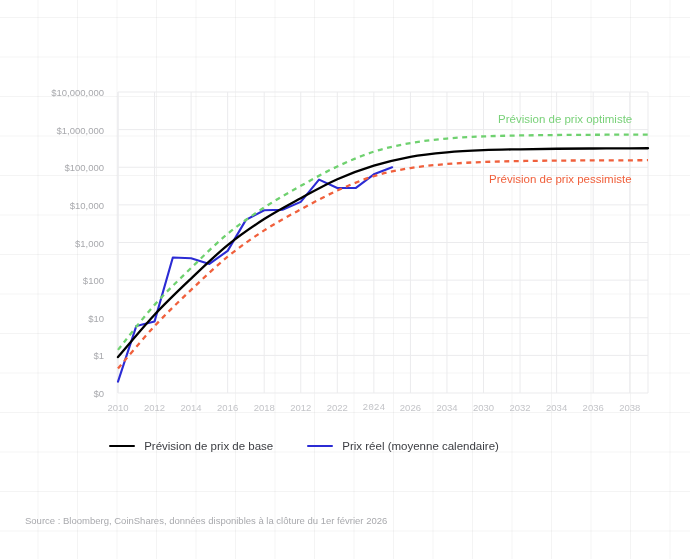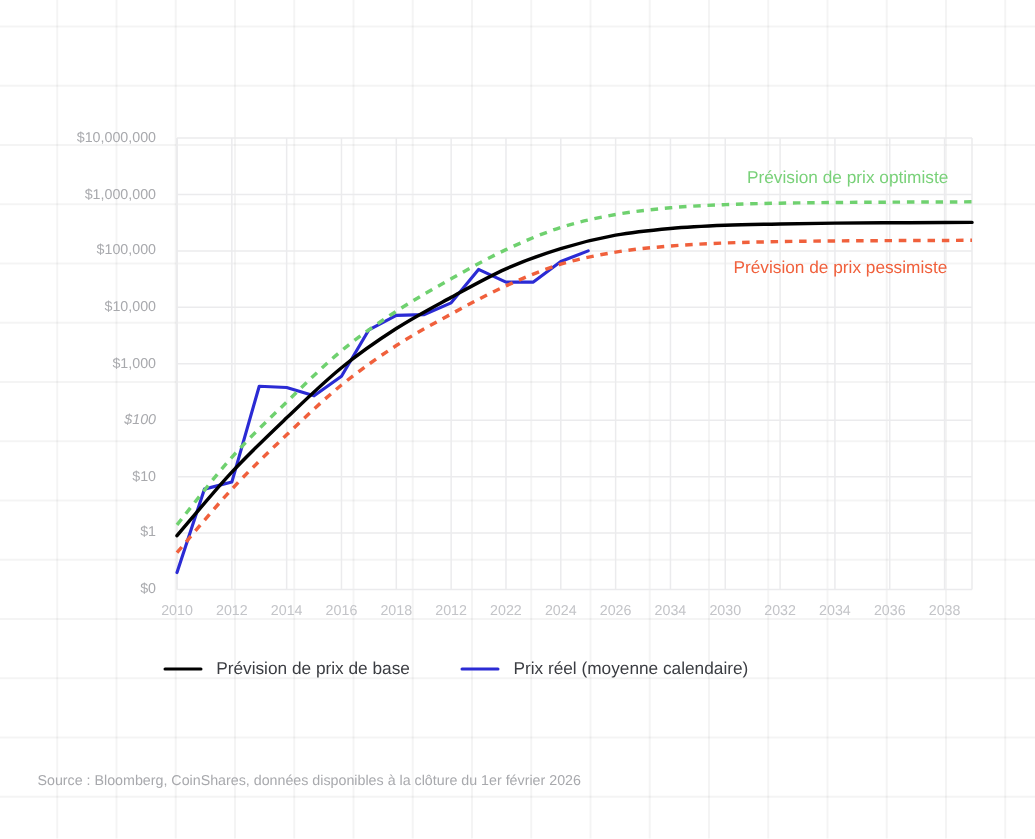--- a/index.html
+++ b/index.html
@@ -135,34 +135,34 @@
           <path d="M118,349.8769326576063 C124.0919540229885,342.3751683203493 142.36781609195404,318.51225223772616 154.55172413793105,304.8663466340645 C166.73563218390805,291.2204410304028 178.91954022988506,279.84099691912326 191.10344827586206,268.00149903563624 C203.28735632183907,256.16200115214923 215.47126436781608,243.90784035241518 227.65517241379308,233.82935933314243 C239.8390804597701,223.7508783138697 252.02298850574712,215.52405079790455 264.2068965517241,207.53061291999973 C276.39080459770116,199.5371750420949 288.57471264367814,192.71504211529788 300.7586206896552,185.86873206571352 C312.9425287356322,179.02242201612916 325.1264367816092,172.15810333634616 337.31034482758616,166.45275262249356 C349.49425287356314,160.74740190864097 361.6781609195402,155.53873771181236 373.8620689655172,151.63662778259797 C386.04597701149424,147.73451785338358 398.2298850574712,145.22519405394107 410.41379310344826,143.04009304720717 C422.5977011494253,140.85499204047326 434.78160919540227,139.6302606791895 446.9655172413793,138.5260217421945 C459.14942528735634,137.4217828051995 471.3333333333333,136.92679867485901 483.51724137931035,136.4146594252372 C495.7011494252874,135.9025201756154 507.8850574712644,135.69015201170754 520.0689655172414,135.45318624446358 C532.2528735632184,135.21622047721962 544.4367816091954,135.1071496311895 556.6206896551723,134.99286482177354 C568.8045977011493,134.8785800123576 580.9885057471265,134.8236317137706 593.1724137931035,134.76747738796786 C605.3563218390805,134.71132306216512 620.5862068965516,134.69299234076482 629.7241379310344,134.65593886695717 C638.8620689655172,134.61888539314953 644.9540229885057,134.56362026542786 648,134.545156545122" fill="none" stroke="#6fd16f" stroke-width="2.3" stroke-linecap="butt" stroke-linejoin="round" stroke-dasharray="5,4.5"></path>
           <path d="M118,368.4228791692027 C124.0919540229885,361.3685758417215 142.36781609195404,339.185230097886 154.55172413793105,326.0970592043154 C166.73563218390805,313.00888831074485 178.91954022988506,301.4641561003685 191.10344827586206,289.89385380777907 C203.28735632183907,278.32355151518965 215.47126436781608,266.59480457746946 227.65517241379308,256.675245448779 C239.8390804597701,246.75568632008853 252.02298850574712,238.2624751786936 264.2068965517241,230.3764990356363 C276.39080459770116,222.490522892579 288.57471264367814,215.99387975794116 300.7586206896552,209.35938859043523 C312.9425287356322,202.7248974229293 325.1264367816092,196.10427983864093 337.31034482758616,190.56955203060082 C349.49425287356314,185.0348242225607 361.6781609195402,179.89792218879344 373.8620689655172,176.1510217421945 C386.04597701149424,172.40412129559556 398.2298850574712,170.11320107956243 410.41379310344826,168.0881493510071 C422.5977011494253,166.06309762245178 434.78160919540227,165.01756136700484 446.9655172413793,164.00071137086258 C459.14942528735634,162.9838613747203 471.3333333333333,162.4761306357788 483.51724137931035,161.98704937415346 C495.7011494252874,161.49796811252813 507.8850574712644,161.29330430046446 520.0689655172414,161.06622380111054 C532.2528735632184,160.83914330175662 544.4367816091954,160.73424784428542 556.6206896551723,160.62456637802998 C568.8045977011493,160.51488491177454 580.9885057471265,160.46206524733492 593.1724137931035,160.4081350035779 C605.3563218390805,160.3542047598209 620.5862068965516,160.3365852696628 629.7241379310344,160.30098491548785 C638.8620689655172,160.26538456131289 644.9540229885057,160.21227488468804 648,160.1945328785281" fill="none" stroke="#f0603c" stroke-width="2.3" stroke-linecap="butt" stroke-linejoin="round" stroke-dasharray="5,4.5"></path>
         </g>
     </svg>
     <div id="ytick-layer">
         <div class="ytick-label" style="left: 0px; width: 104px; top: 92px;">$10,000,000</div>
         <div class="ytick-label" style="left: 0px; width: 104px; top: 129.625px;">$1,000,000</div>
         <div class="ytick-label" style="left: 0px; width: 104px; top: 167.25px;">$100,000</div>
         <div class="ytick-label" style="left: 0px; width: 104px; top: 204.875px;">$10,000</div>
         <div class="ytick-label" style="left: 0px; width: 104px; top: 242.5px;">$1,000</div>
-        <div class="ytick-label" style="left: 0px; width: 104px; top: 280.125px; font-style: italic;">$100</div>
+        <div class="ytick-label" style="left: 0px; width: 104px; top: 280.125px;">$100</div>
         <div class="ytick-label" style="left: 0px; width: 104px; top: 317.75px;">$10</div>
         <div class="ytick-label" style="left: 0px; width: 104px; top: 355.375px;">$1</div>
         <div class="ytick-label" style="left: 0px; width: 104px; top: 393px;">$0</div>
       </div>
     <div id="xtick-layer">
         <div class="xtick-label" style="left: 118px; top: 402px;">2010</div>
         <div class="xtick-label" style="left: 154.552px; top: 402px;">2012</div>
         <div class="xtick-label" style="left: 191.103px; top: 402px;">2014</div>
         <div class="xtick-label" style="left: 227.655px; top: 402px;">2016</div>
         <div class="xtick-label" style="left: 264.207px; top: 402px;">2018</div>
         <div class="xtick-label" style="left: 300.759px; top: 402px;">2012</div>
         <div class="xtick-label" style="left: 337.31px; top: 402px;">2022</div>
-        <div class="xtick-label" style="left: 373.862px; top: 402px;">2024</div>
+        <div class="xtick-label" style="left: 373.862px; top: 402px; font-family: Liberation Mono, monospace;">2024</div>
         <div class="xtick-label" style="left: 410.414px; top: 402px;">2026</div>
         <div class="xtick-label" style="left: 446.966px; top: 402px;">2034</div>
         <div class="xtick-label" style="left: 483.517px; top: 402px;">2030</div>
         <div class="xtick-label" style="left: 520.069px; top: 402px;">2032</div>
         <div class="xtick-label" style="left: 556.621px; top: 402px;">2034</div>
         <div class="xtick-label" style="left: 593.172px; top: 402px;">2036</div>
         <div class="xtick-label" style="left: 629.724px; top: 402px;">2038</div>
       </div>
   </div>
 

